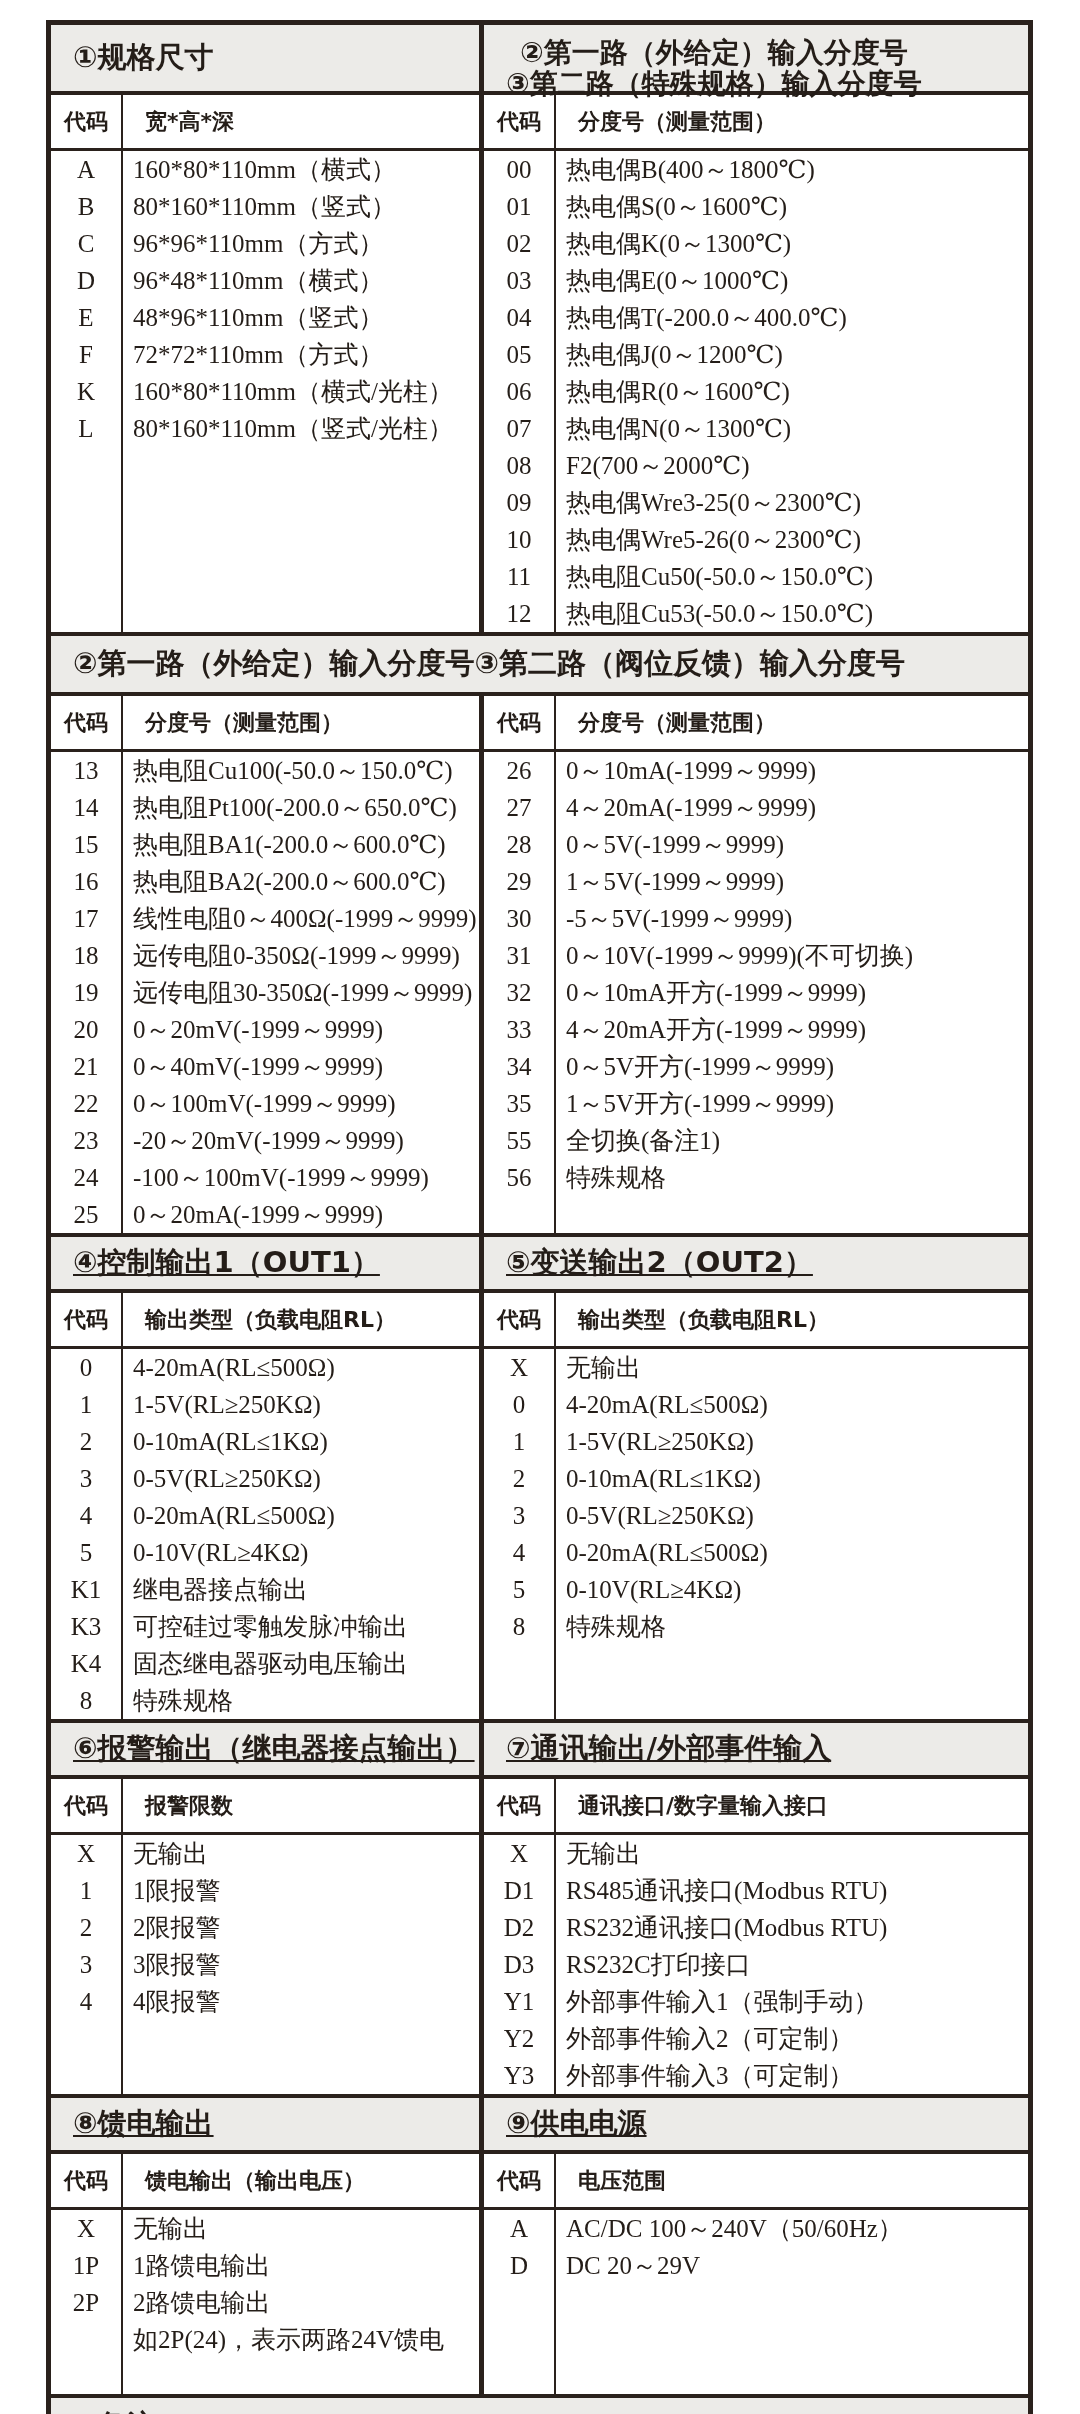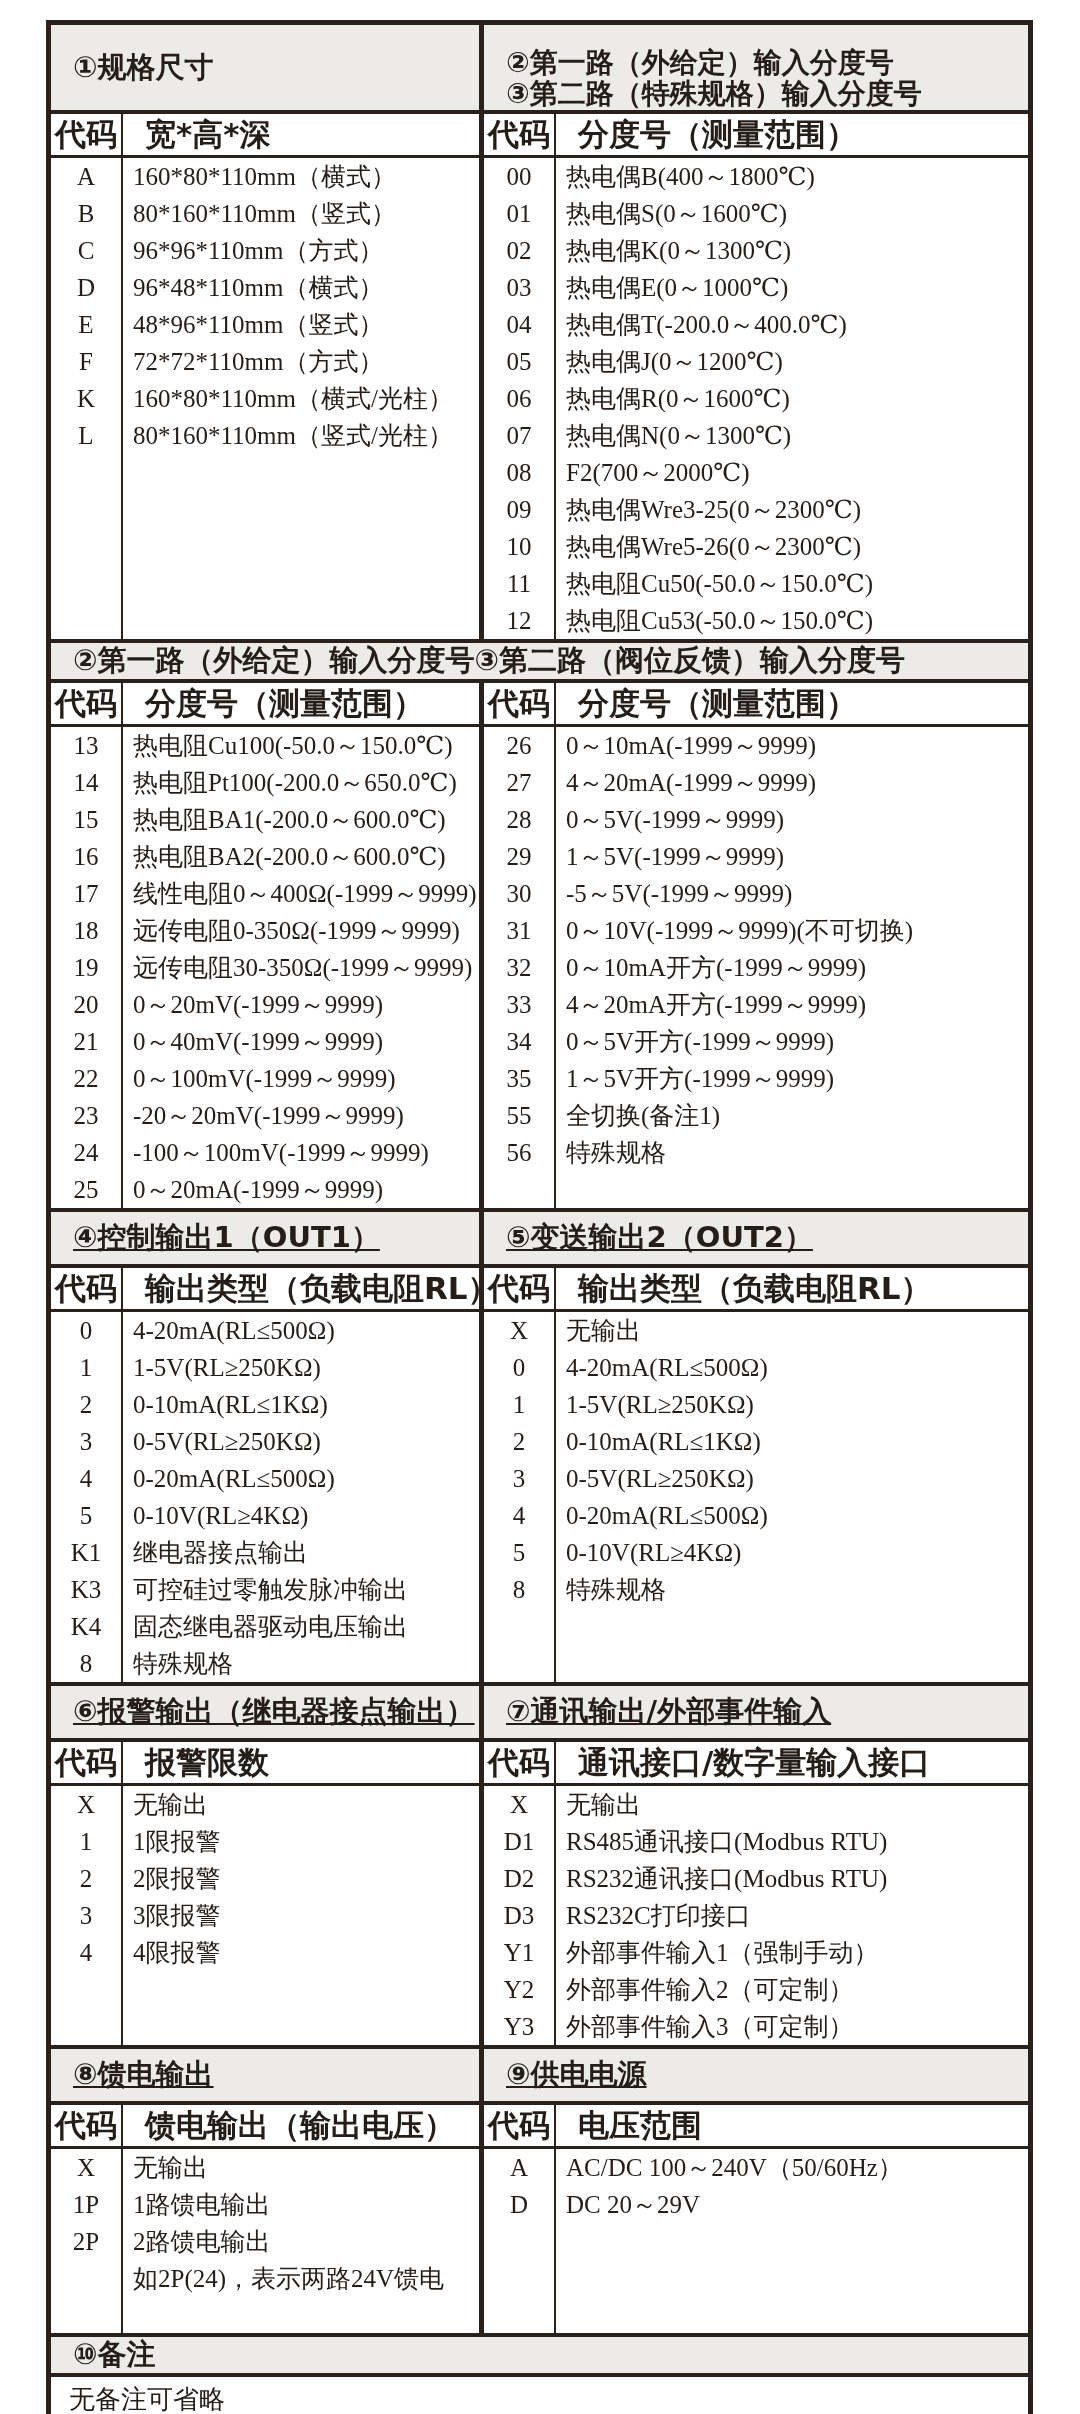--- a/index.html
+++ b/index.html
@@ -23,22 +23,22 @@
   }
   .band.first{border-top:none;}
   .band .bcell{padding-left:22px;box-sizing:border-box;}
   .split{display:flex;align-items:stretch;}
   .hl{width:433px;border-right:5px solid #2a211c;box-sizing:border-box;flex:none;}
   .hr{flex:1;box-sizing:border-box;}
   .band .hl{display:flex;align-items:center;}
   .band .hr{display:flex;align-items:center;}
   .band2line{line-height:31px;font-size:28px;padding-top:20px;}
   .colhead{
-    display:flex;height:44px;border-bottom:3px solid #2a211c;
-    font-weight:700;font-size:31px;box-sizing:border-box;
+    display:flex;height:56px;border-bottom:3px solid #2a211c;
+    font-weight:700;font-size:22px;box-sizing:border-box;
   }
   .colhead .cc{
     width:72px;flex:none;border-right:2px solid #2a211c;
     display:flex;align-items:center;justify-content:center;box-sizing:border-box;
   }
   .colhead .dc{
     flex:1;display:flex;align-items:center;padding-left:22px;
     white-space:nowrap;overflow:hidden;box-sizing:border-box;
   }
   .body{display:flex;box-sizing:border-box;}
@@ -49,23 +49,23 @@
   .body .descs{flex:1;box-sizing:border-box;overflow:hidden;}
   .cellrow{
     height:37px;line-height:37px;font-size:25px;white-space:nowrap;
     font-family:"Liberation Serif","DejaVu Serif",serif;
   }
   .descs .cellrow{padding-left:10px;}
   .noterow{
     height:46px;line-height:46px;font-size:26px;padding-left:18px;
     font-family:"Liberation Serif","DejaVu Serif",serif;
   }
-  .bandfull{height:44px;}
+  .bandfull{height:64px;}
   .bandsplit{height:60px;text-decoration:underline;}
-  .topband{height:89px;}
+  .topband{height:70px;text-align:center;}
 </style>
 </head>
 <body>
 
 <div class="tbl">
 
   <div class="band first split topband">
     <div class="hl bcell">①规格尺寸</div>
     <div class="hr bcell">
       <div class="band2line">

